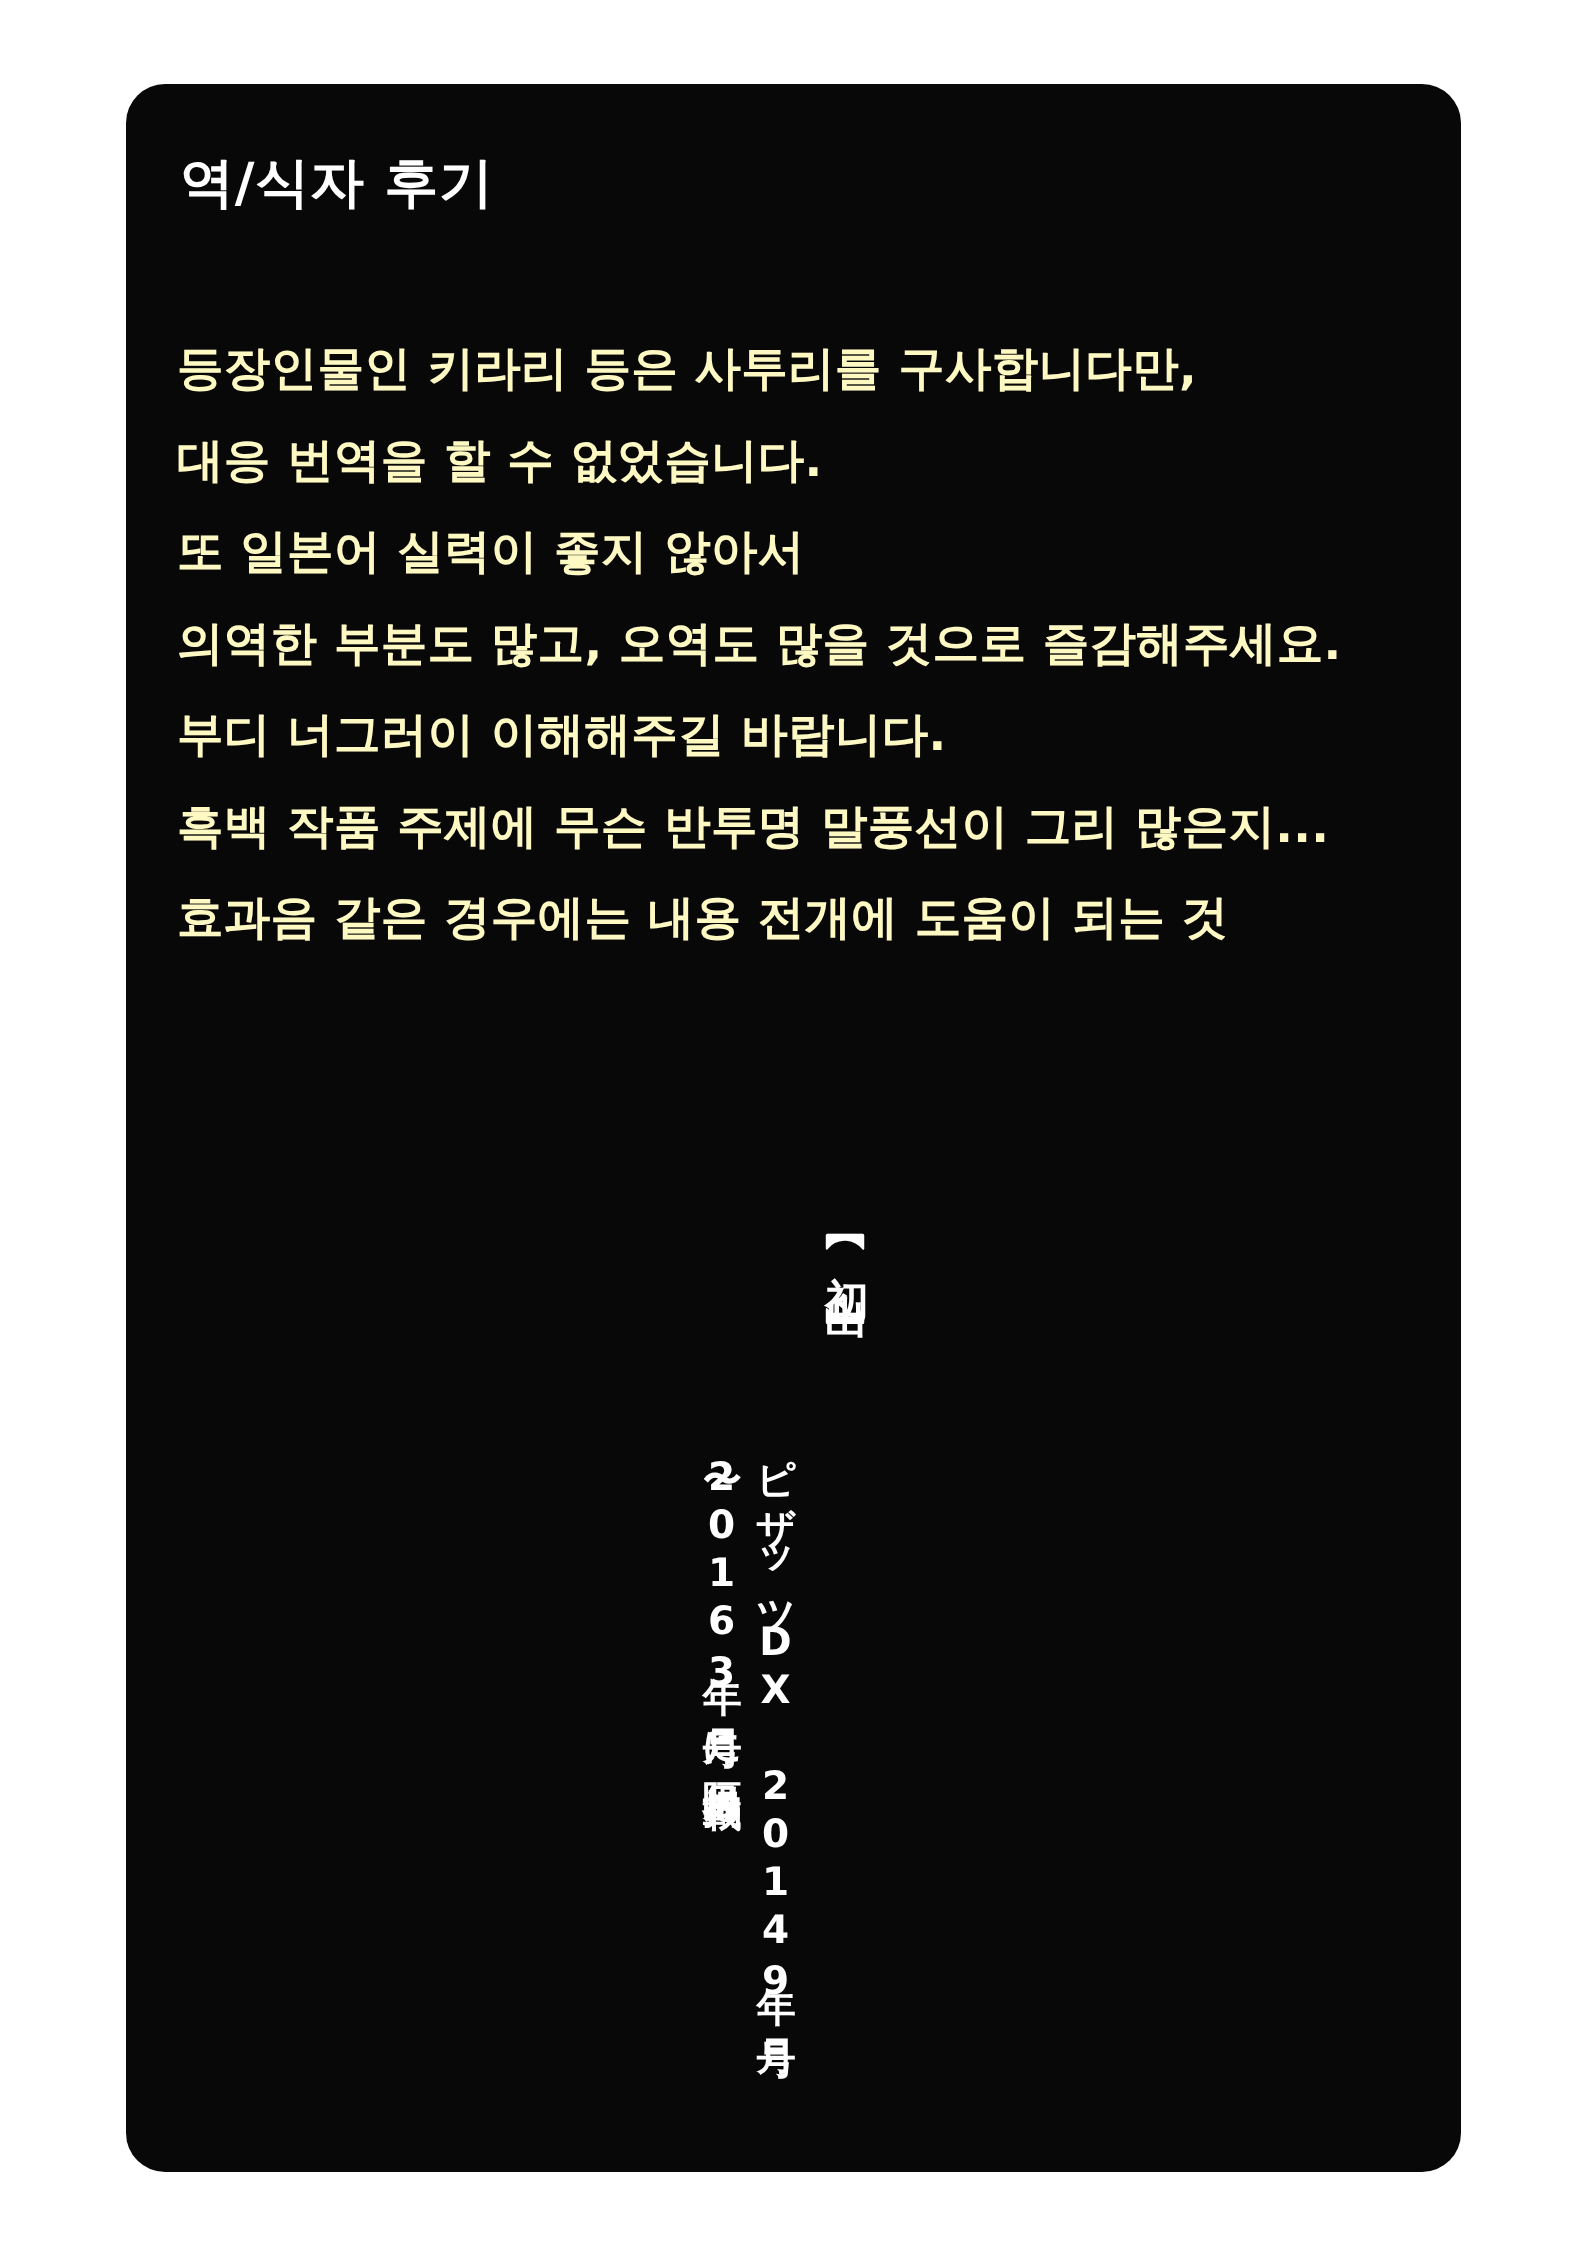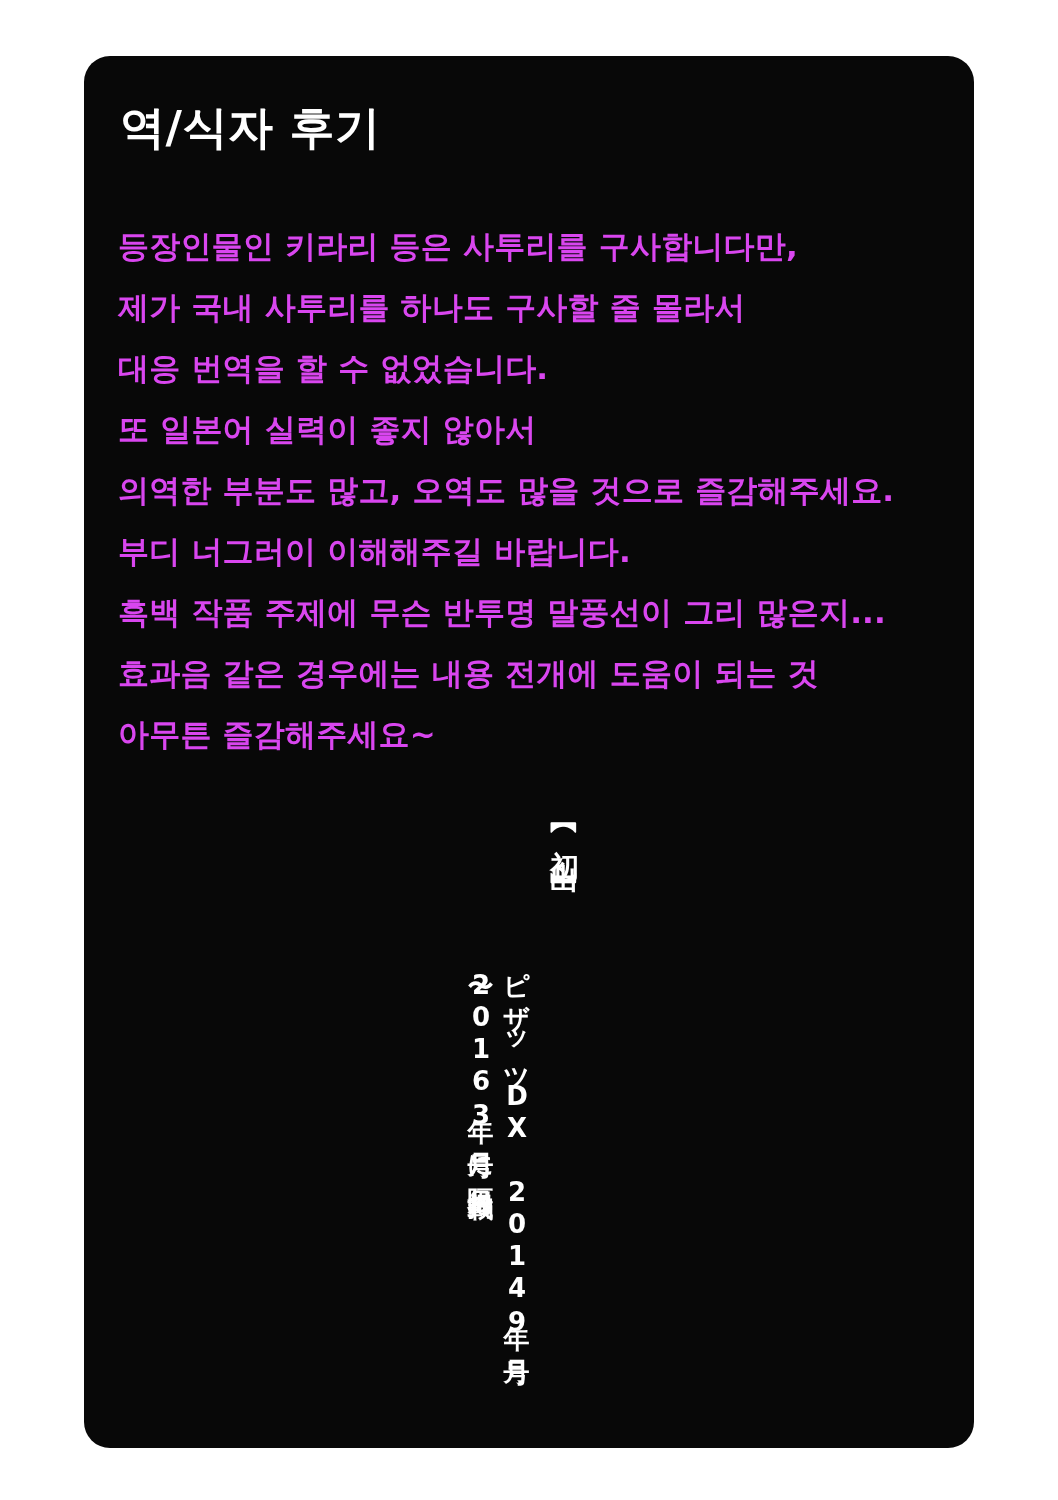--- a/index.html
+++ b/index.html
@@ -33,32 +33,32 @@
     border-radius: 26px;
     box-sizing: border-box;
     overflow: hidden;
   }
 
   .afterword-title {
     position: absolute;
     left: 36px;
     top: 42px;
     color: #ffffff;
-    font-size: 45px;
+    font-size: 36px;
     font-weight: bold;
     letter-spacing: 0.5px;
     white-space: nowrap;
   }
 
   .afterword-body {
     position: absolute;
     left: 34px;
     top: 160px;
     width: 840px;
-    color: #d946ef;
+    color: #fef9c3;
     font-size: 31px;
     line-height: 61px;
     font-weight: bold;
     letter-spacing: 0.2px;
   }
   .afterword-body .line {
     white-space: nowrap;
   }
 
   
@@ -114,28 +114,26 @@
 <body>
 
 <div class="page">
 
   <div class="panel">
 
     <div class="afterword-title">역/식자 후기</div>
 
     <div class="afterword-body">
       <div class="line">등장인물인 키라리 등은 사투리를 구사합니다만,</div>
-      <div class="line">제가 국내 사투리를 하나도 구사할 줄 몰라서</div>
       <div class="line">대응 번역을 할 수 없었습니다.</div>
       <div class="line">또 일본어 실력이 좋지 않아서</div>
       <div class="line">의역한 부분도 많고, 오역도 많을 것으로 즐감해주세요.</div>
       <div class="line">부디 너그러이 이해해주길 바랍니다.</div>
       <div class="line">흑백 작품 주제에 무슨 반투명 말풍선이 그리 많은지...</div>
       <div class="line">효과음 같은 경우에는 내용 전개에 도움이 되는 것</div>
-      <div class="line">아무튼 즐감해주세요~</div>
     </div>
 
     <div class="source-note">
       <div class="source-bracket">【初出】</div>
       <div class="source-columns">
         <div class="vcol second">〜2016年3月号に隔月掲載</div>
         <div class="vcol">ピザッツDX 2014年9月号</div>
       </div>
     </div>
 

